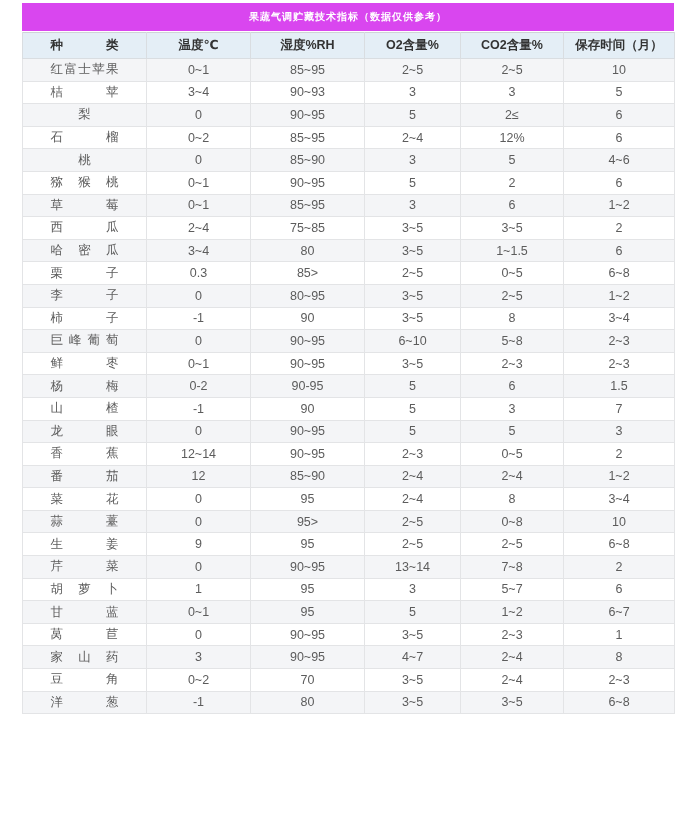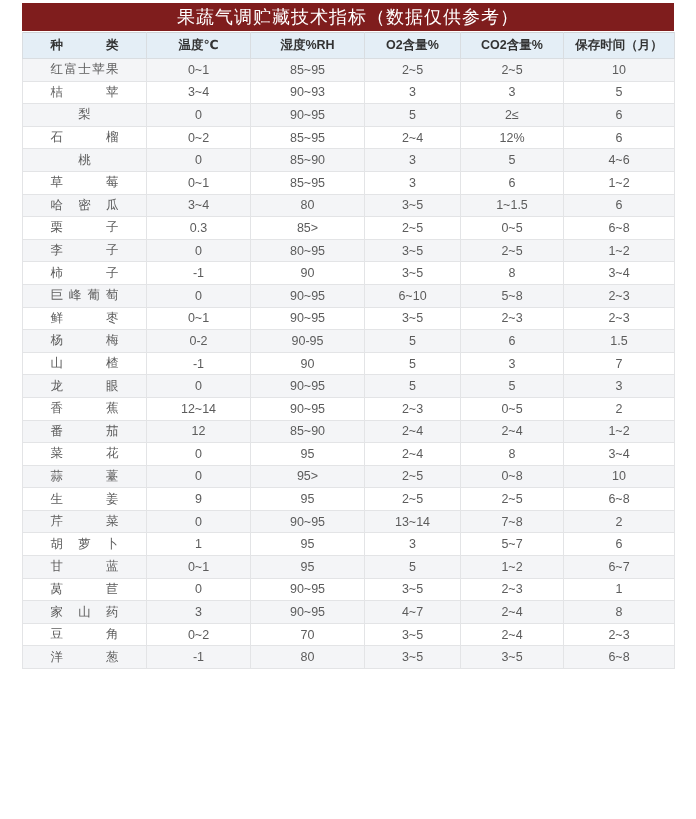--- a/index.html
+++ b/index.html
@@ -10,27 +10,27 @@
     height: 819px;
     font-family: "Liberation Sans", "DejaVu Sans", sans-serif;
   }
   .table-wrap {
     position: absolute;
     left: 22px;
     top: 3px;
     width: 652px;
   }
   .title-bar {
-    background: #7f1d1d;
+    background: #d946ef;
     color: #ffffff;
     height: 28px;
     line-height: 28px;
     text-align: center;
-    font-size: 18px;
-    font-weight: normal;
+    font-size: 10px;
+    font-weight: bold;
     letter-spacing: 1px;
     border-bottom: 1px solid #ffffff;
   }
   table {
     width: 652px;
     border-collapse: collapse;
     table-layout: fixed;
   }
   col.c1 { width: 124px; }
   col.c2 { width: 104px; }
@@ -131,26 +131,42 @@
         </tr>
         <tr>
           <td><span class="name-inner single">桃</span></td>
           <td>0</td>
           <td>85~90</td>
           <td>3</td>
           <td>5</td>
           <td>4~6</td>
         </tr>
         <tr>
+          <td><span class="name-inner">猕猴桃</span></td>
+          <td>0~1</td>
+          <td>90~95</td>
+          <td>5</td>
+          <td>2</td>
+          <td>6</td>
+        </tr>
+        <tr>
           <td><span class="name-inner">草莓</span></td>
           <td>0~1</td>
           <td>85~95</td>
           <td>3</td>
           <td>6</td>
           <td>1~2</td>
+        </tr>
+        <tr>
+          <td><span class="name-inner">西瓜</span></td>
+          <td>2~4</td>
+          <td>75~85</td>
+          <td>3~5</td>
+          <td>3~5</td>
+          <td>2</td>
         </tr>
         <tr>
           <td><span class="name-inner">哈密瓜</span></td>
           <td>3~4</td>
           <td>80</td>
           <td>3~5</td>
           <td>1~1.5</td>
           <td>6</td>
         </tr>
         <tr>

